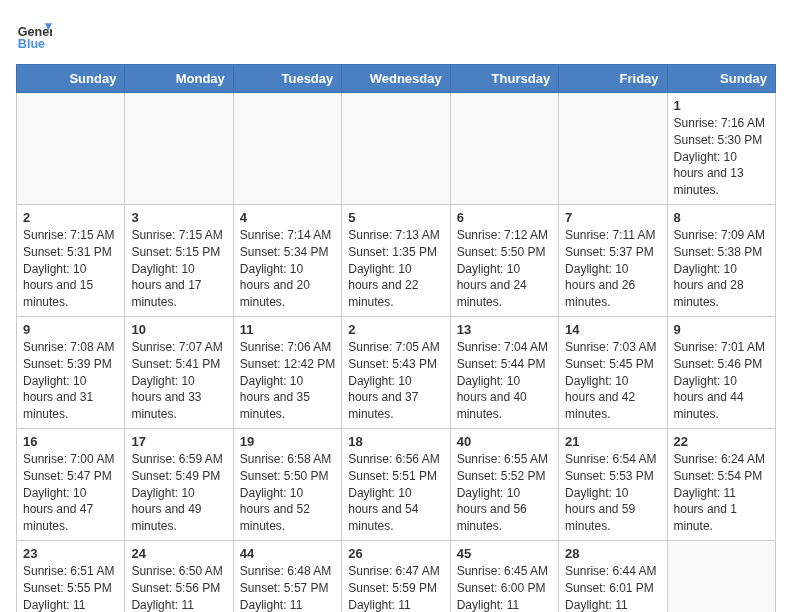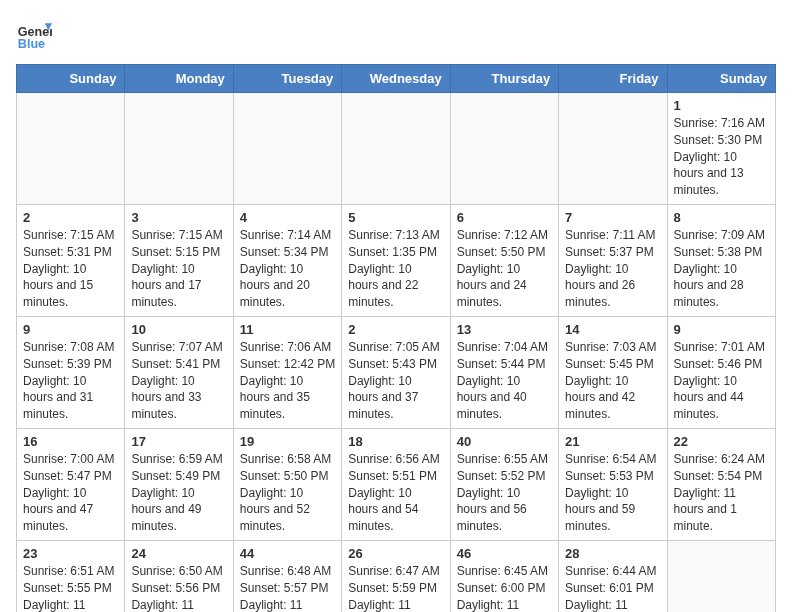--- a/index.html
+++ b/index.html
@@ -297,21 +297,21 @@
 and 9 minutes.</div>
         </td>
         <td>
           <span class="day-num">26</span>
           <div class="day-info">Sunrise: 6:47 AM
 Sunset: 5:59 PM
 Daylight: 11 hours
 and 11 minutes.</div>
         </td>
         <td>
-          <span class="day-num">46</span>
+          <span class="day-num">45</span>
           <div class="day-info">Sunrise: 6:45 AM
 Sunset: 6:00 PM
 Daylight: 11 hours
 and 14 minutes.</div>
         </td>
         <td>
           <span class="day-num">28</span>
           <div class="day-info">Sunrise: 6:44 AM
 Sunset: 6:01 PM
 Daylight: 11 hours

